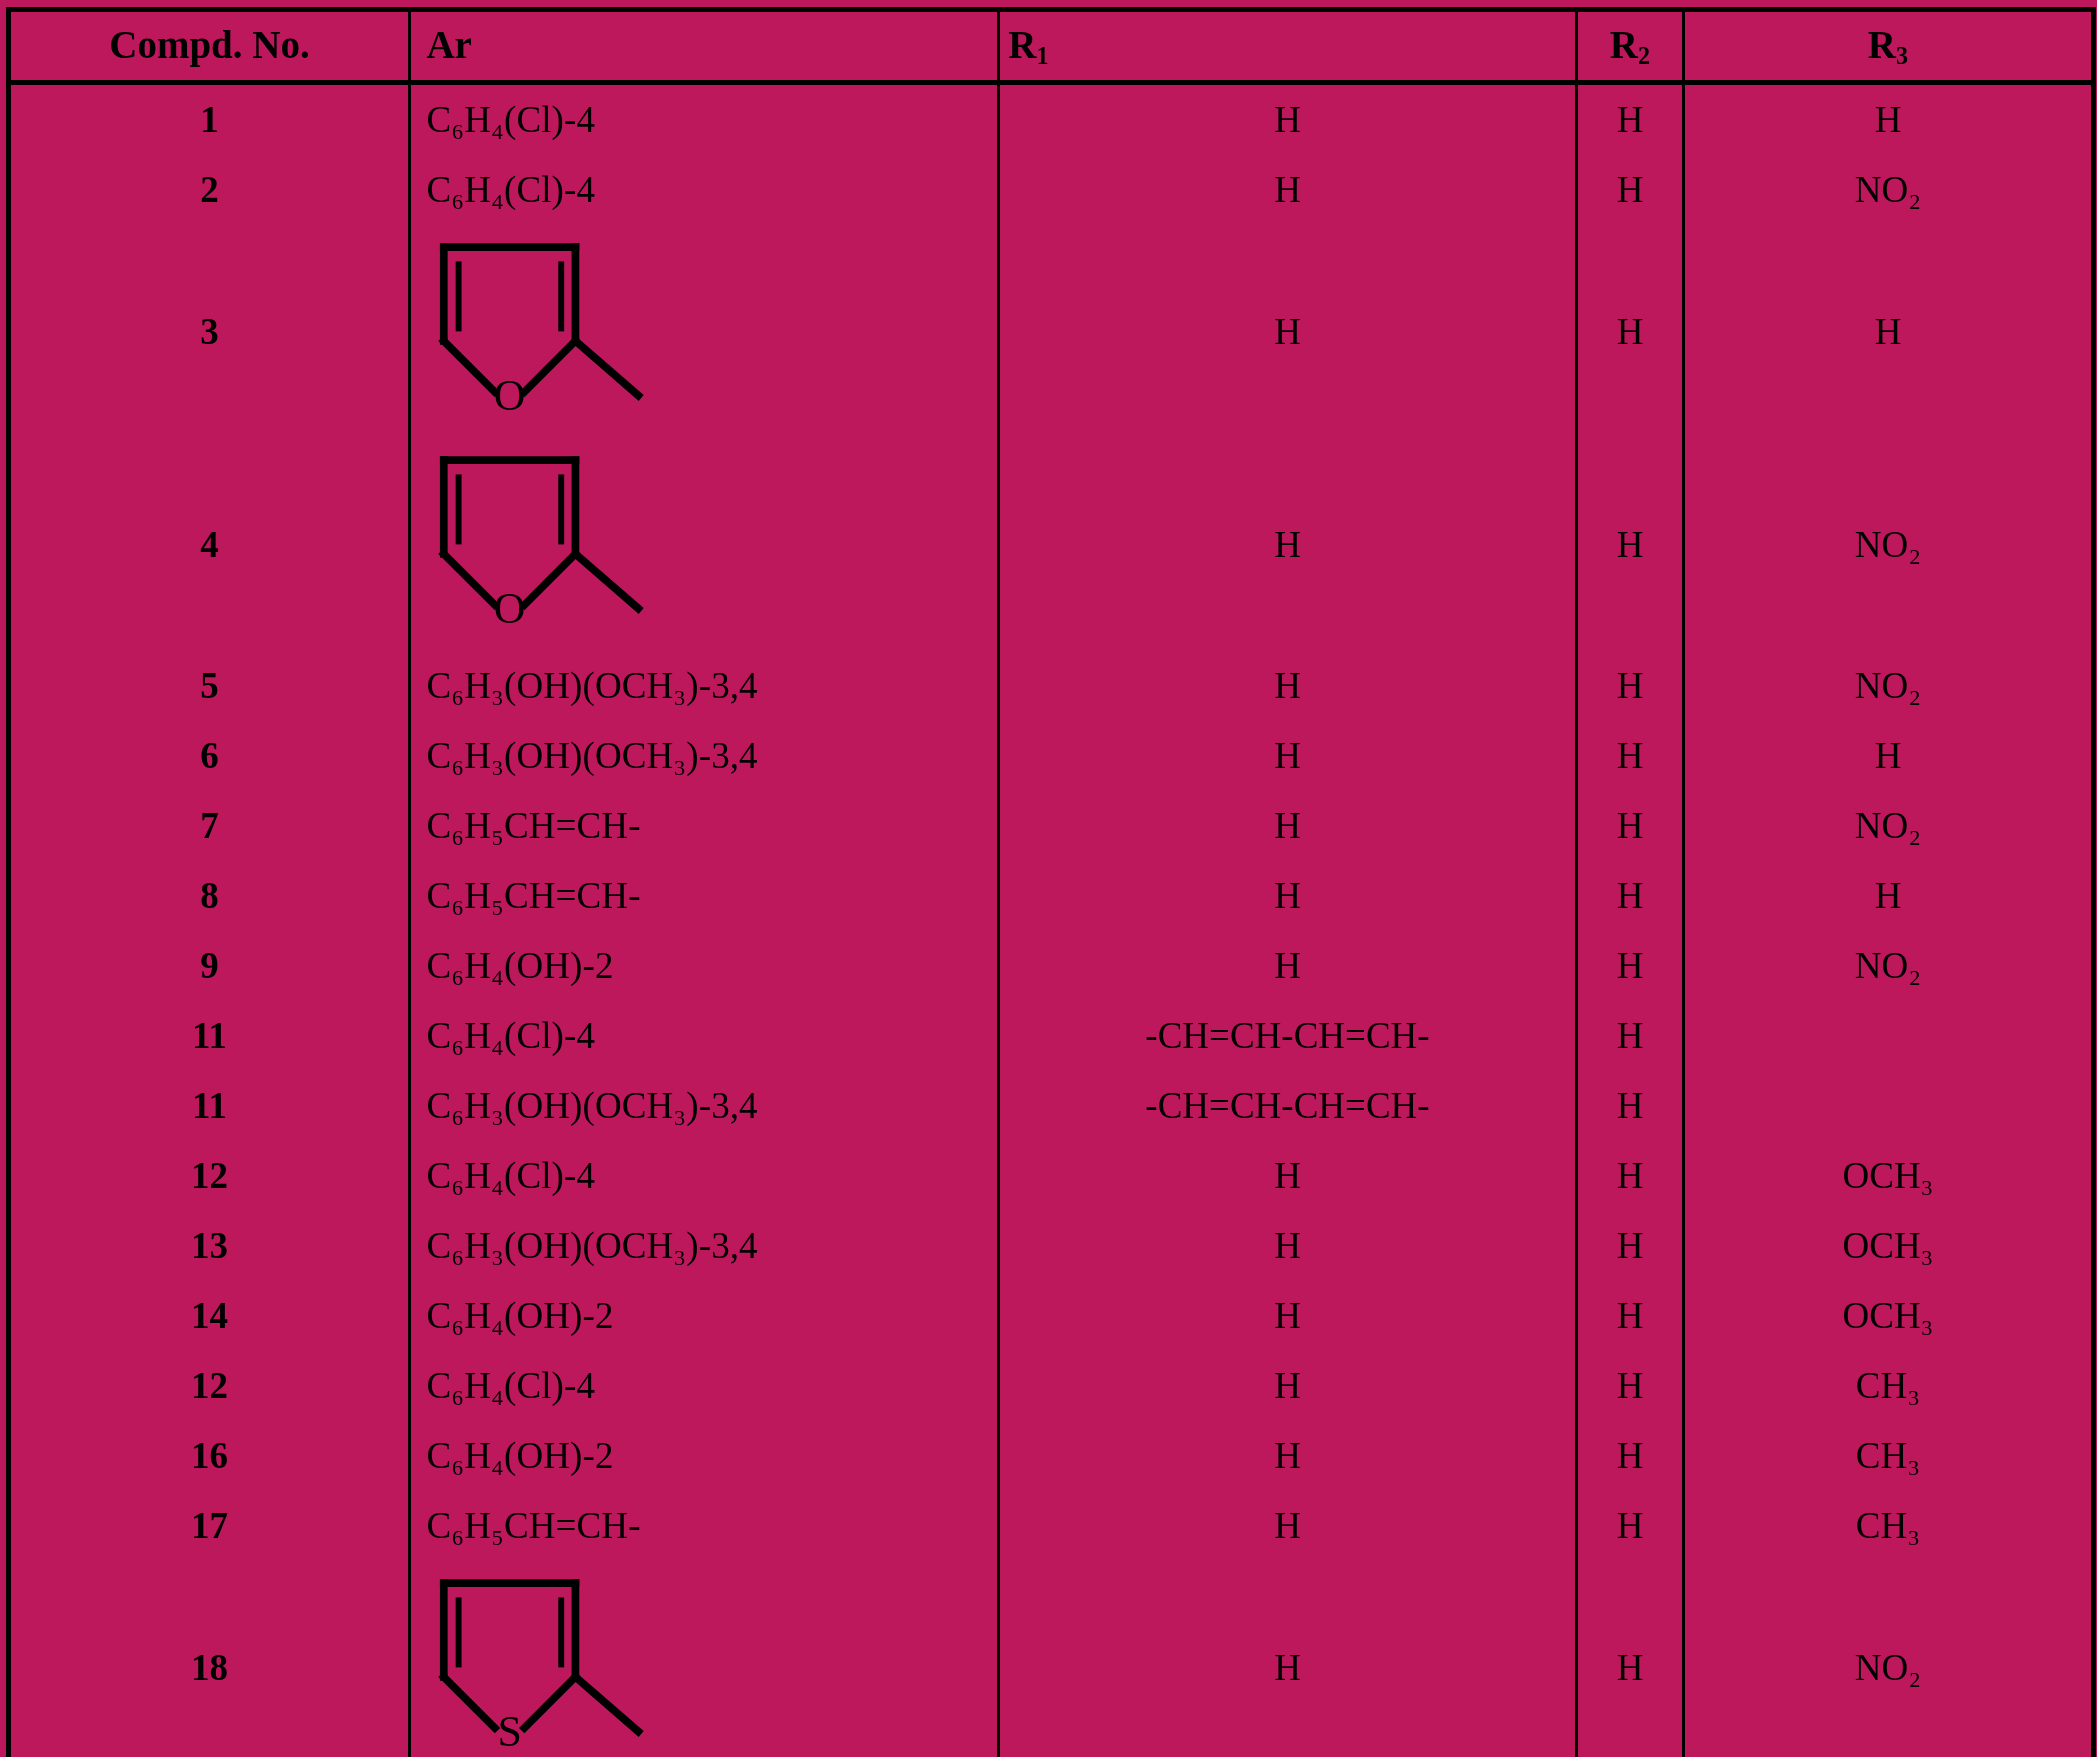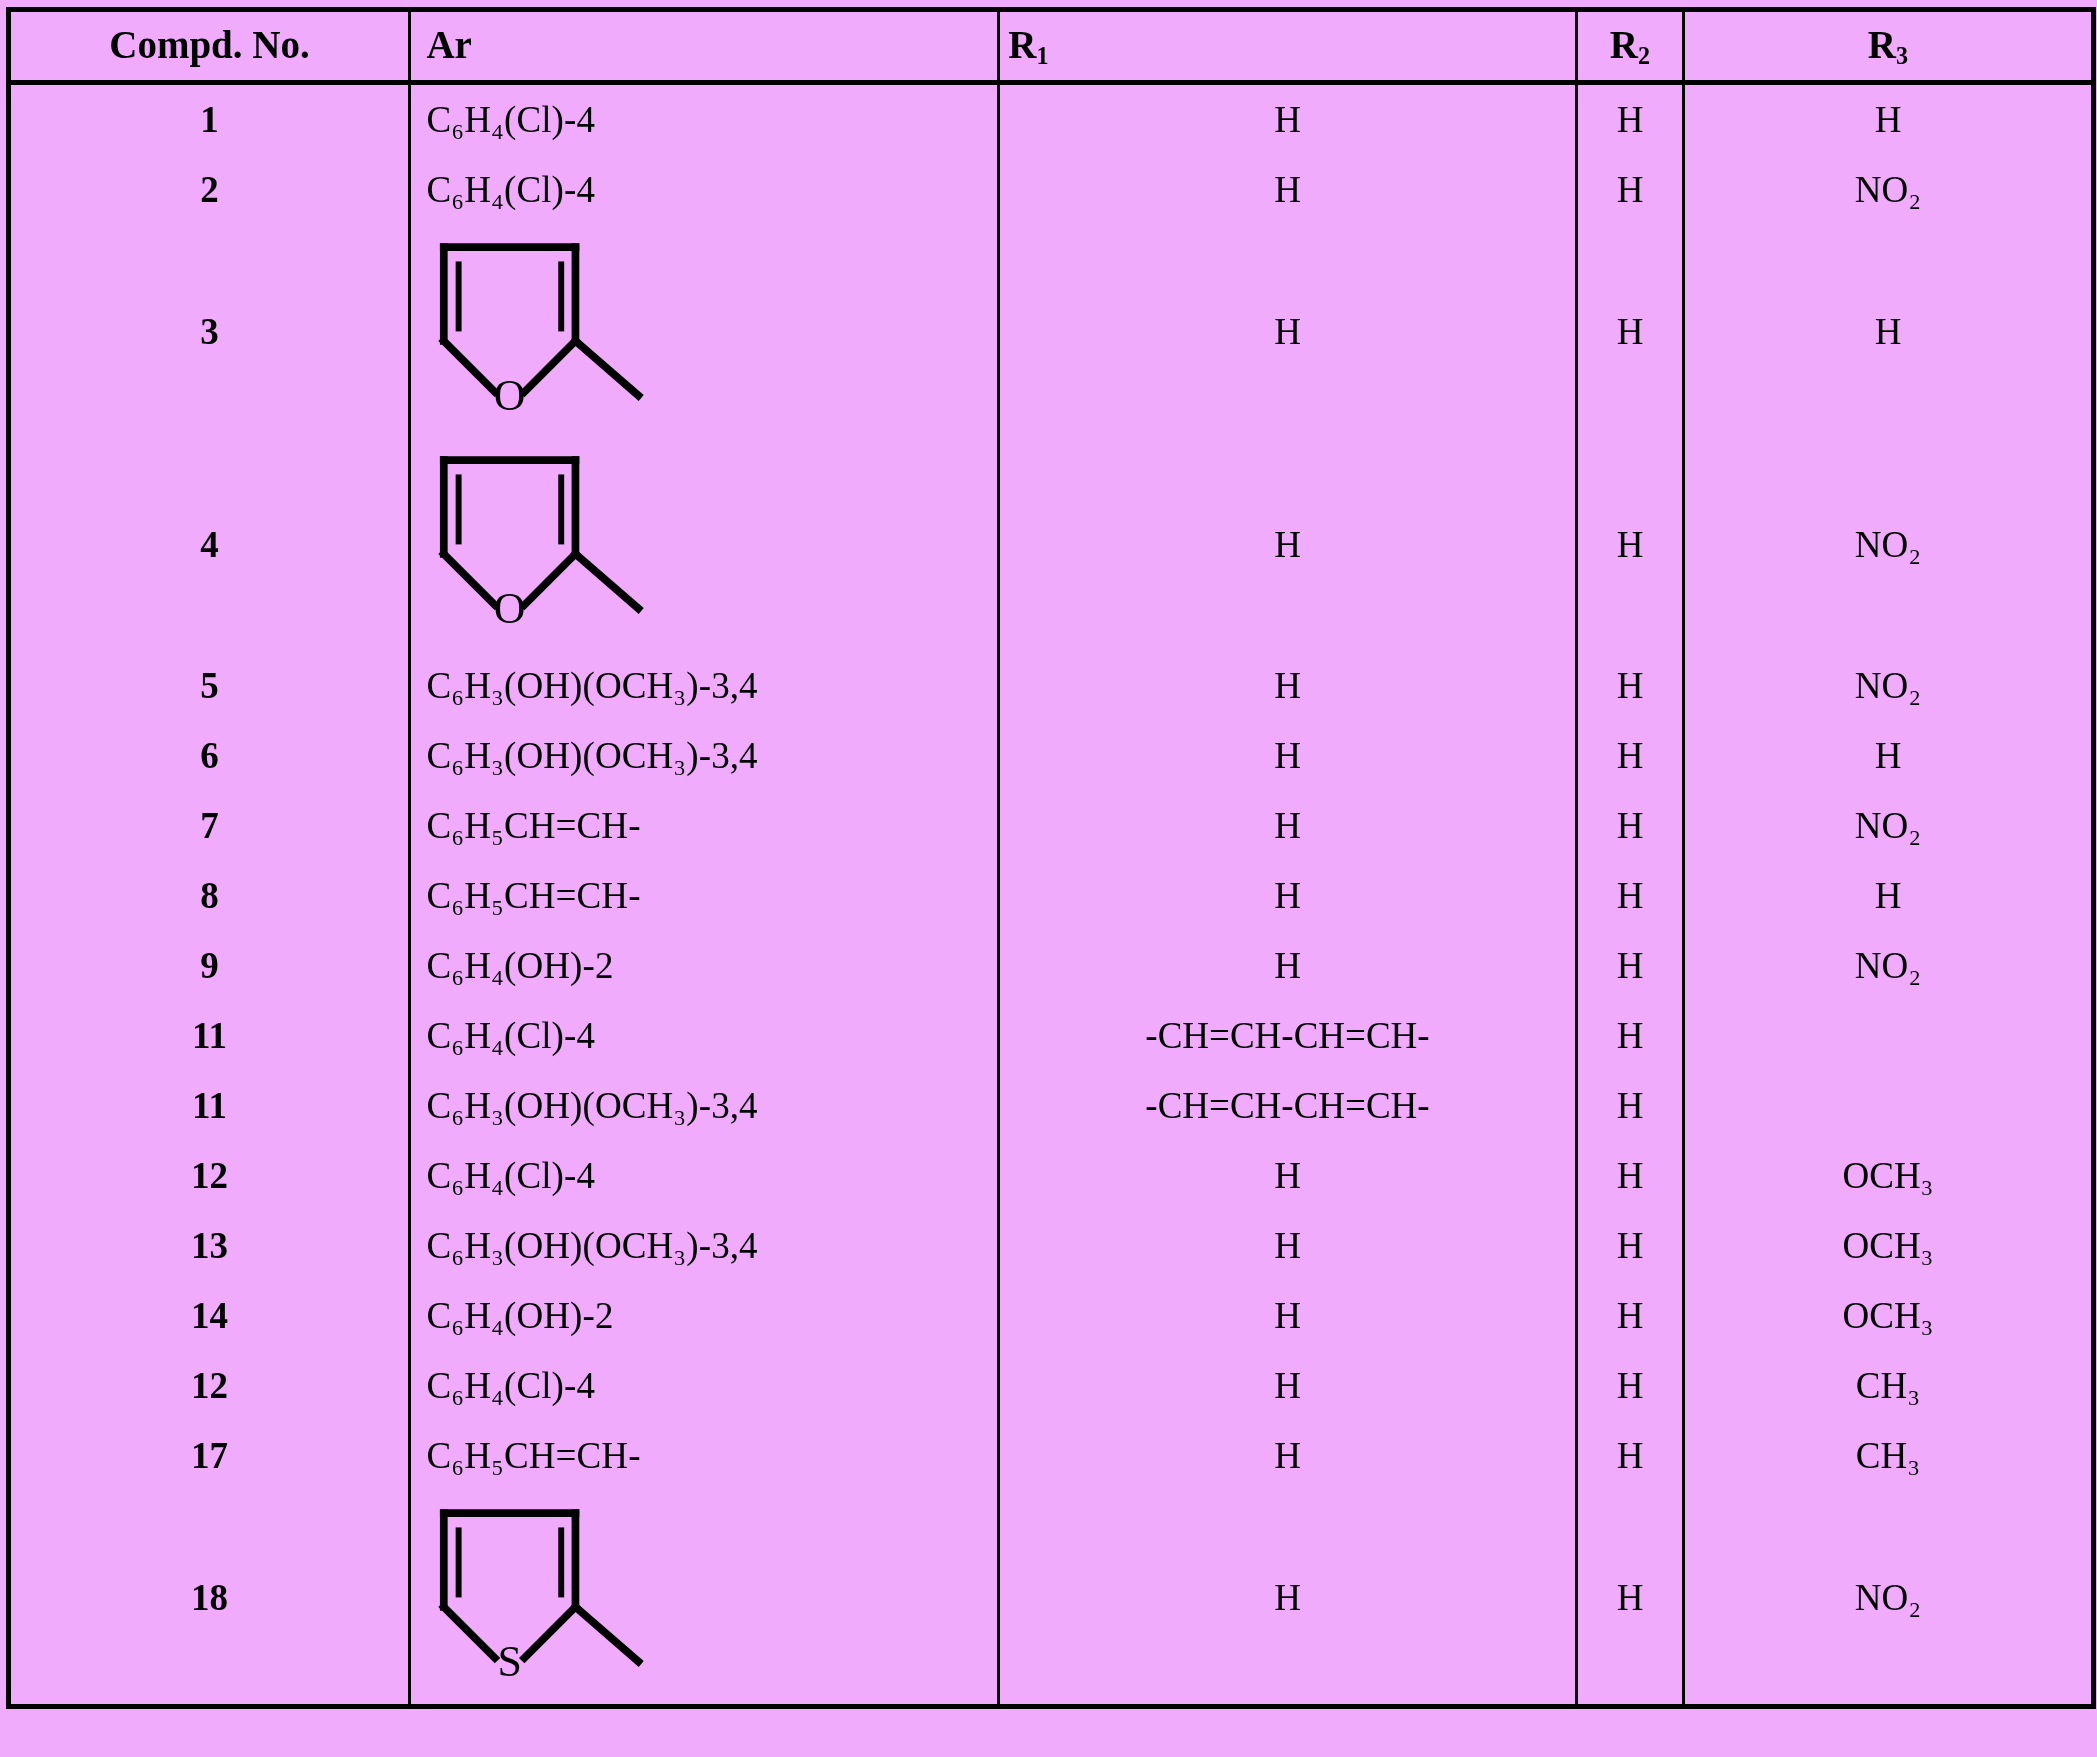--- a/index.html
+++ b/index.html
@@ -3,21 +3,21 @@
 <meta charset="utf-8">
 <title>Compound Substituent Table</title>
 <style>
   html,body{margin:0;padding:0;background:#ffffff;}
   body{
     width:2097px;height:1758px;
     font-family:"Liberation Serif","DejaVu Serif",serif;
     color:#000000;
     -webkit-font-smoothing:antialiased;
   }
-  #sheet{position:relative;width:2097px;height:1758px;background:#f0abfc;overflow:hidden;}
+  #sheet{position:relative;width:2097px;height:1758px;background:#be185d;overflow:hidden;}
 
   table.subtable{
     position:absolute;
     left:6px; top:7.1px;
     width:2085px;
     border-collapse:collapse;
     table-layout:fixed;
   }
   
   table.subtable{
@@ -240,20 +240,27 @@
           <td class="r3">OCH₃</td>
         </tr>
         <tr class="txt-row">
           <td class="num">12</td>
           <td class="ar"><span class="formula">C₆H₄(Cl)-4</span></td>
           <td class="r1">H</td>
           <td class="r2">H</td>
           <td class="r3">CH₃</td>
         </tr>
         <tr class="txt-row">
+          <td class="num">16</td>
+          <td class="ar"><span class="formula">C₆H₄(OH)-2</span></td>
+          <td class="r1">H</td>
+          <td class="r2">H</td>
+          <td class="r3">CH₃</td>
+        </tr>
+        <tr class="txt-row">
           <td class="num">17</td>
           <td class="ar"><span class="formula">C₆H₅CH=CH-</span></td>
           <td class="r1">H</td>
           <td class="r2">H</td>
           <td class="r3">CH₃</td>
         </tr>
         <tr class="struct-row">
           <td class="num">18</td>
           <td class="ar">
             <span class="mol">

